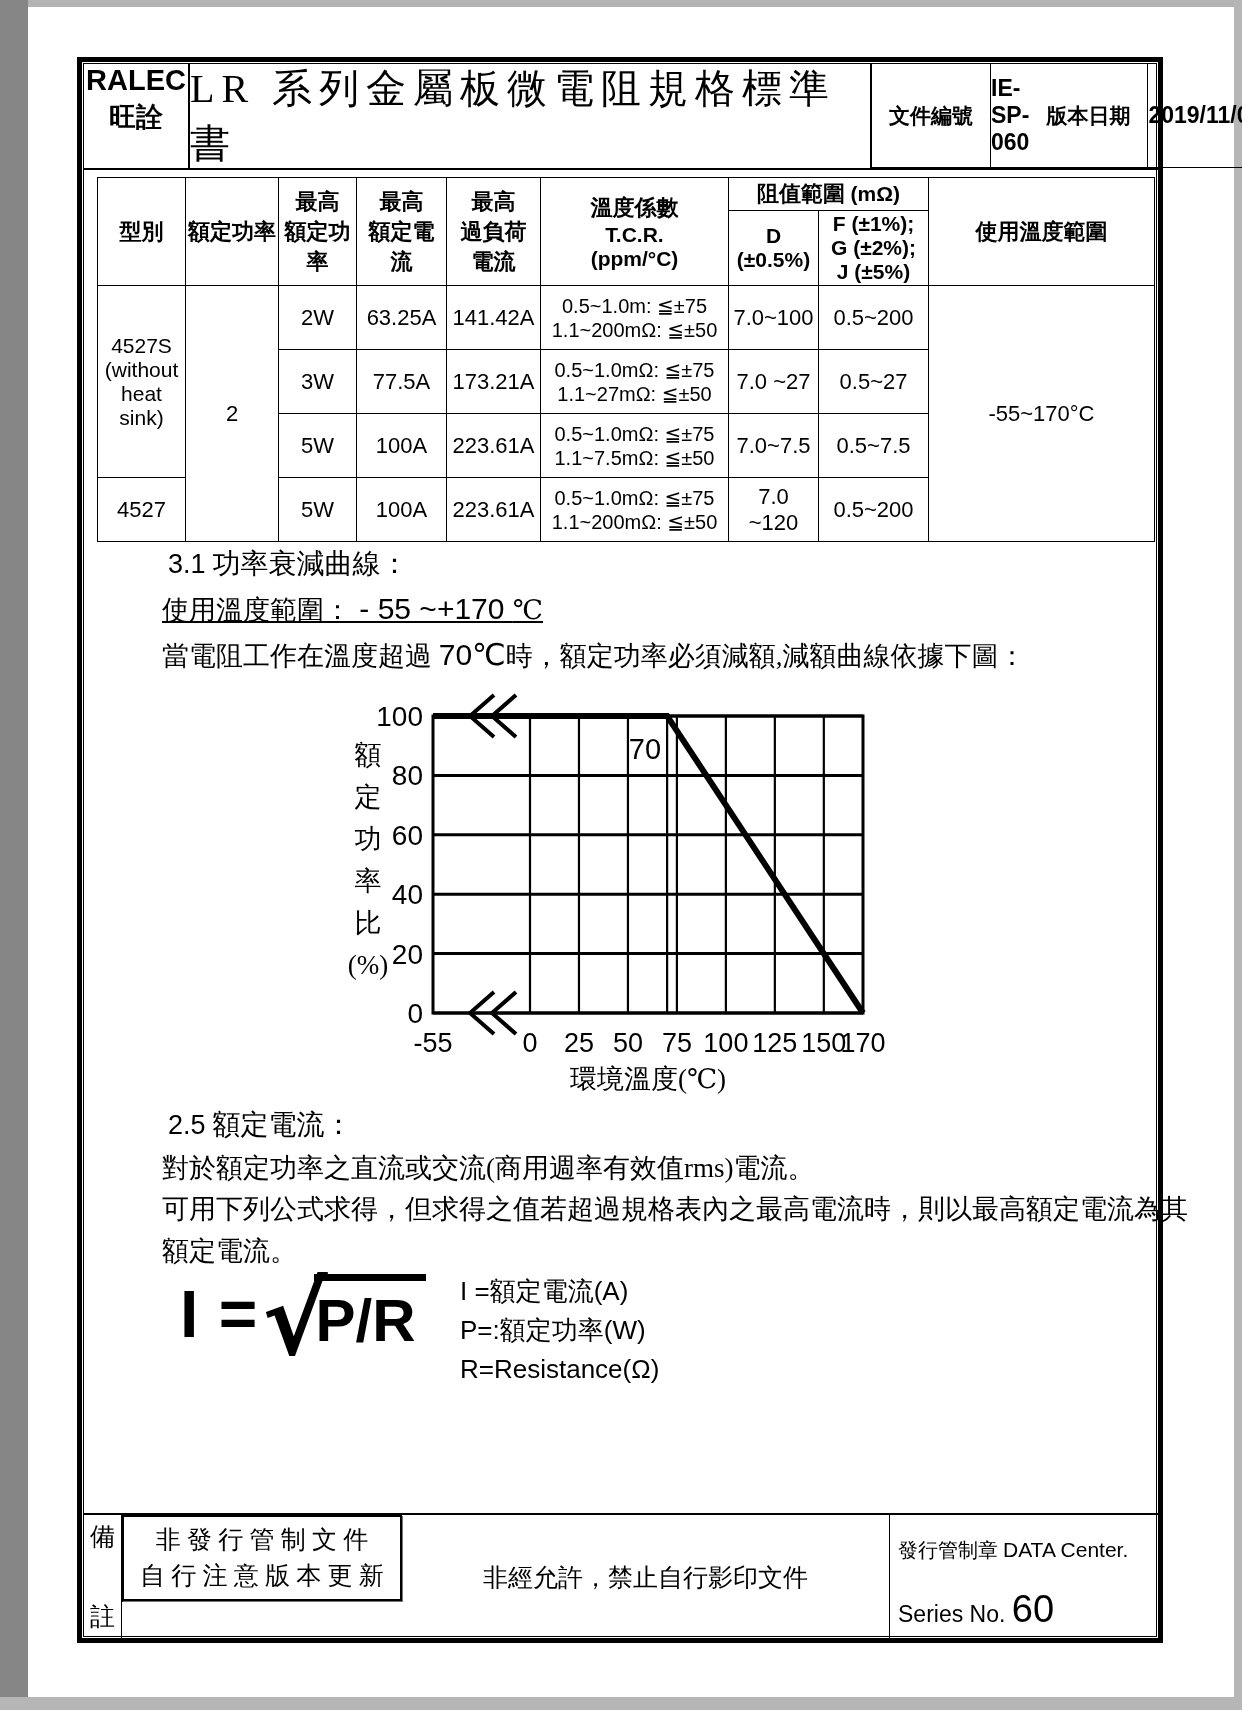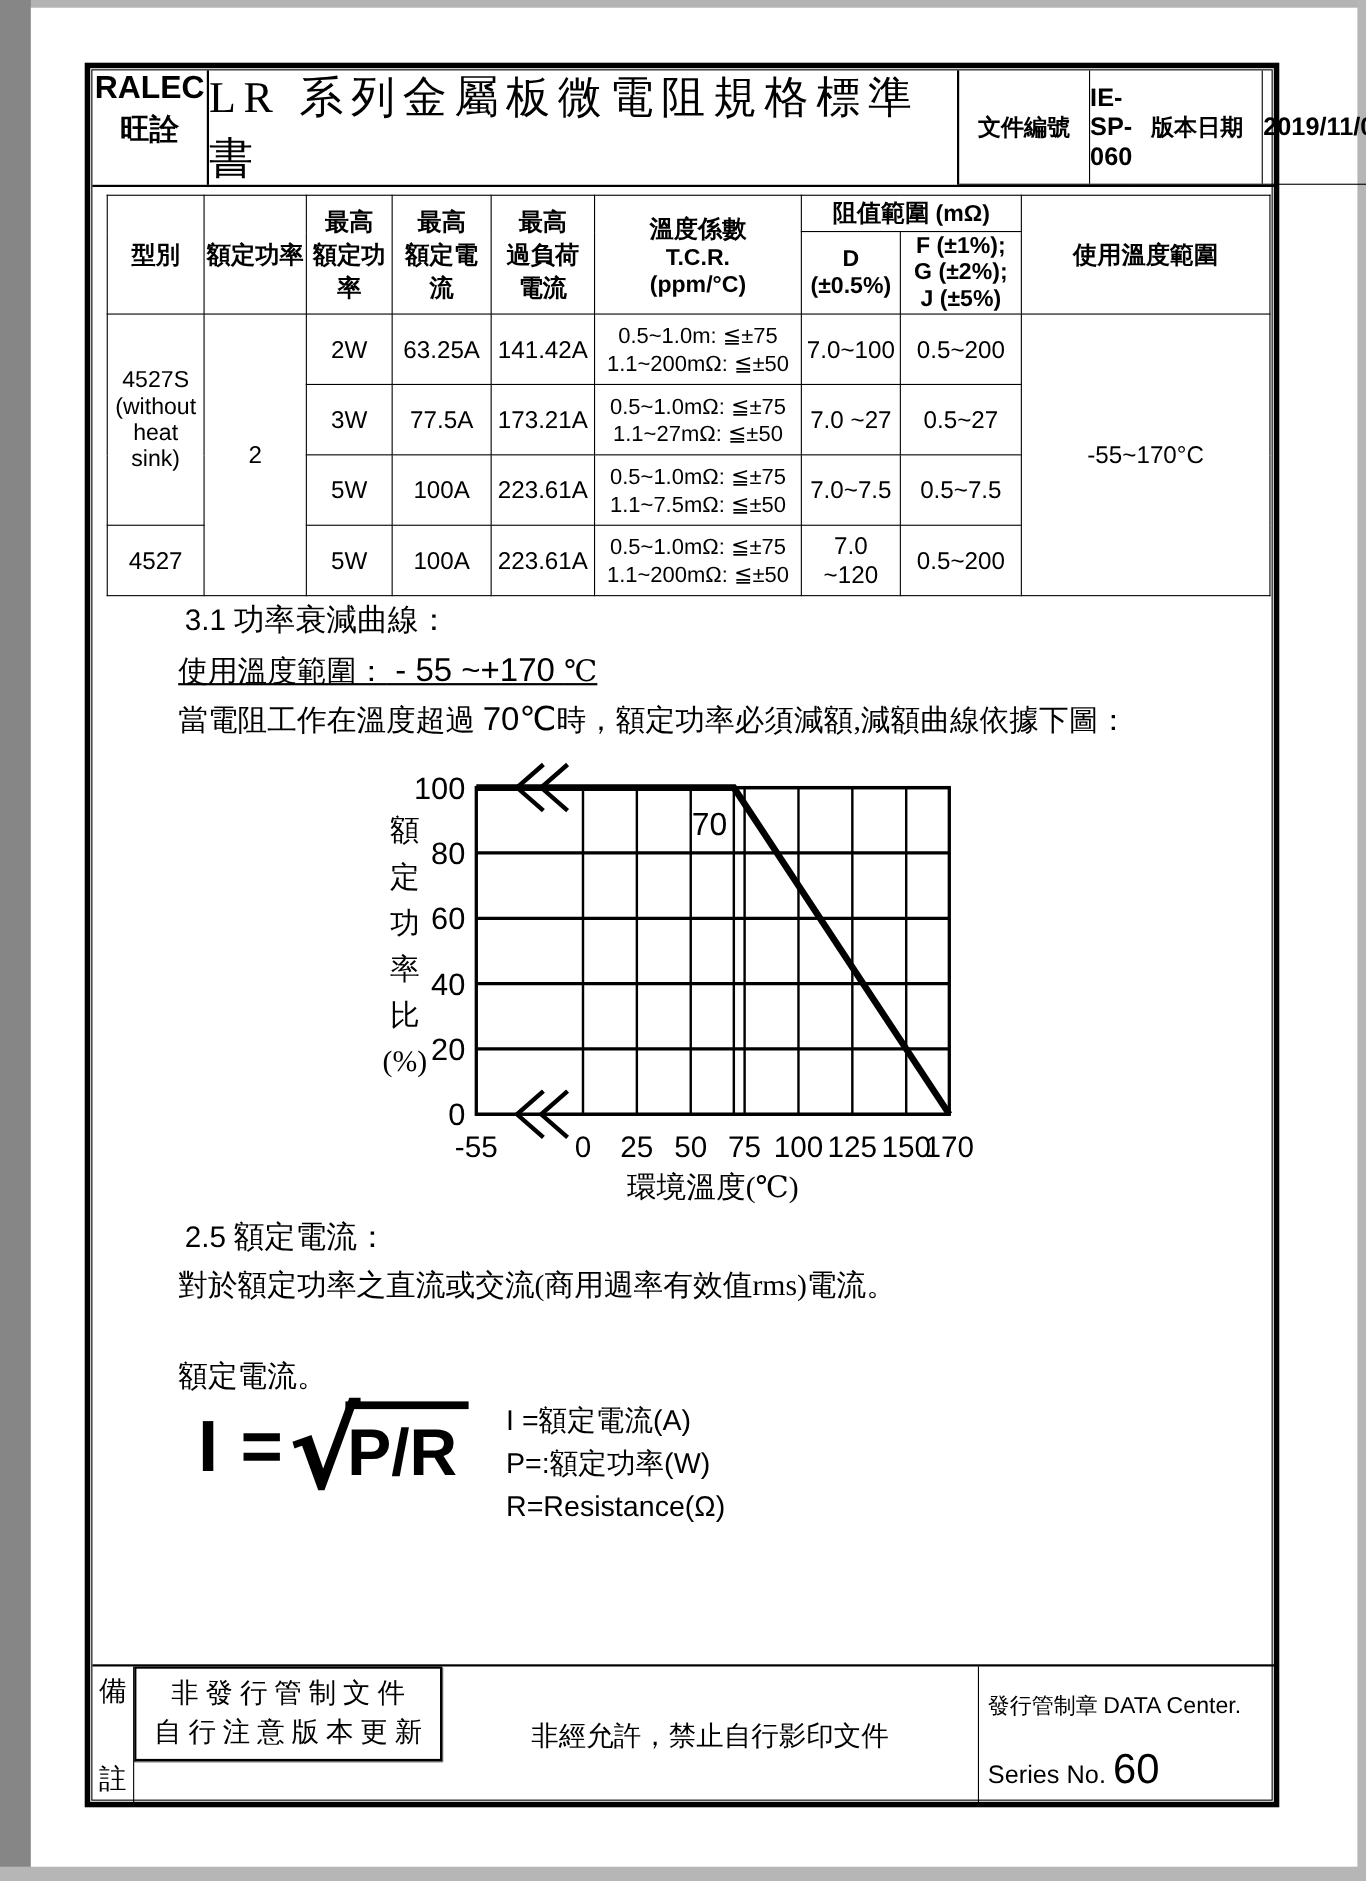--- a/index.html
+++ b/index.html
@@ -249,20 +249,21 @@
       <text x="38" y="272" text-anchor="middle" font-size="27" font-family="&quot;Liberation Serif&quot;,&quot;DejaVu Serif&quot;,serif">比</text>
       <text x="38" y="314" text-anchor="middle" font-size="27" font-family="&quot;Liberation Serif&quot;,&quot;DejaVu Serif&quot;,serif">(%)</text>
       <text x="318" y="428" text-anchor="middle" font-size="27" font-family="&quot;Liberation Serif&quot;,&quot;DejaVu Serif&quot;,serif">環境溫度(℃)</text>
     </svg>
 
   <div class="abs sec-h" style="left:120px;top:1106px;">
     <span class="n">2.5</span>
     <span>額定電流：</span>
   </div>
   <div class="abs sec-line" style="left:162px;top:1150px;">對於額定功率之直流或交流(商用週率有效值rms)電流。</div>
+  <div class="abs sec-line" style="left:162px;top:1191px;">可用下列公式求得，但求得之值若超過規格表內之最高電流時，則以最高額定電流為其</div>
   <div class="abs sec-line" style="left:162px;top:1233px;">額定電流。</div>
 
   <div id="formula" class="abs" style="left:180px;top:1274px;">
     <span class="f-lhs">I =</span>
     <span class="f-rad">√</span>
     <span class="f-radicand">P/R</span>
   </div>
   <div id="flegend" class="abs" style="left:460px;top:1272px;">
     <div class="lat2">I =額定電流(A)</div>
     <div class="lat2">P=:額定功率(W)</div>

